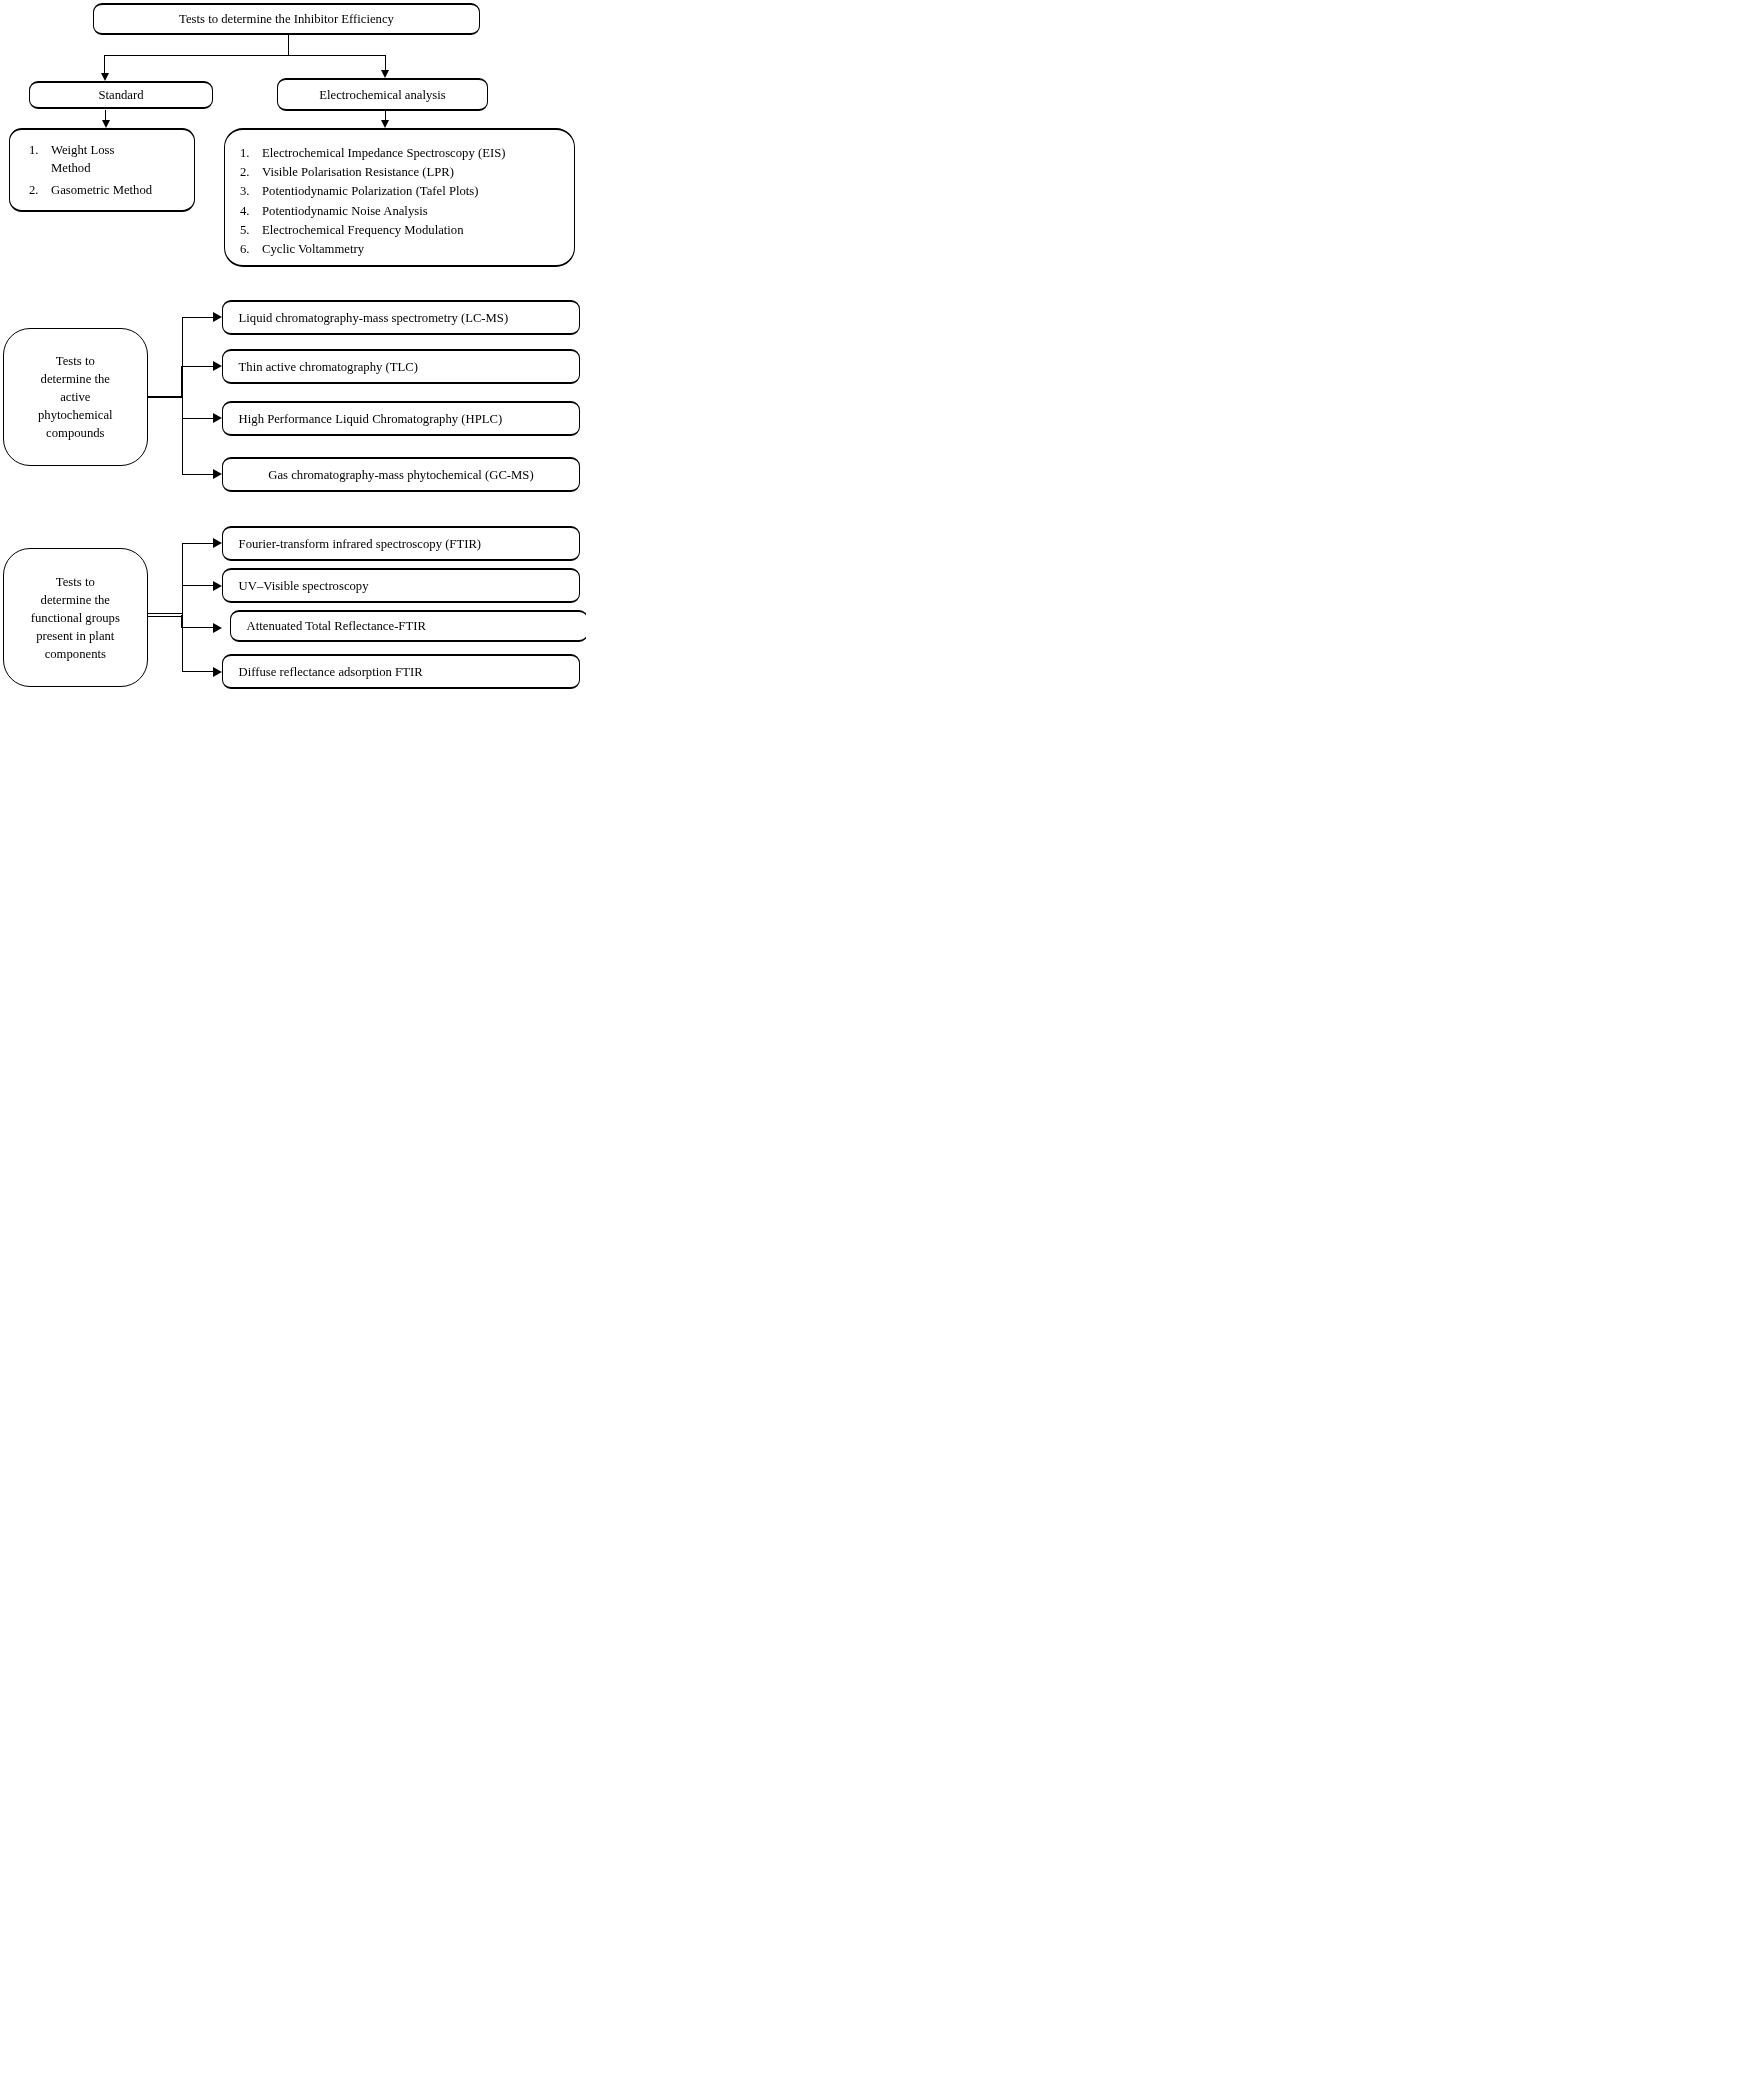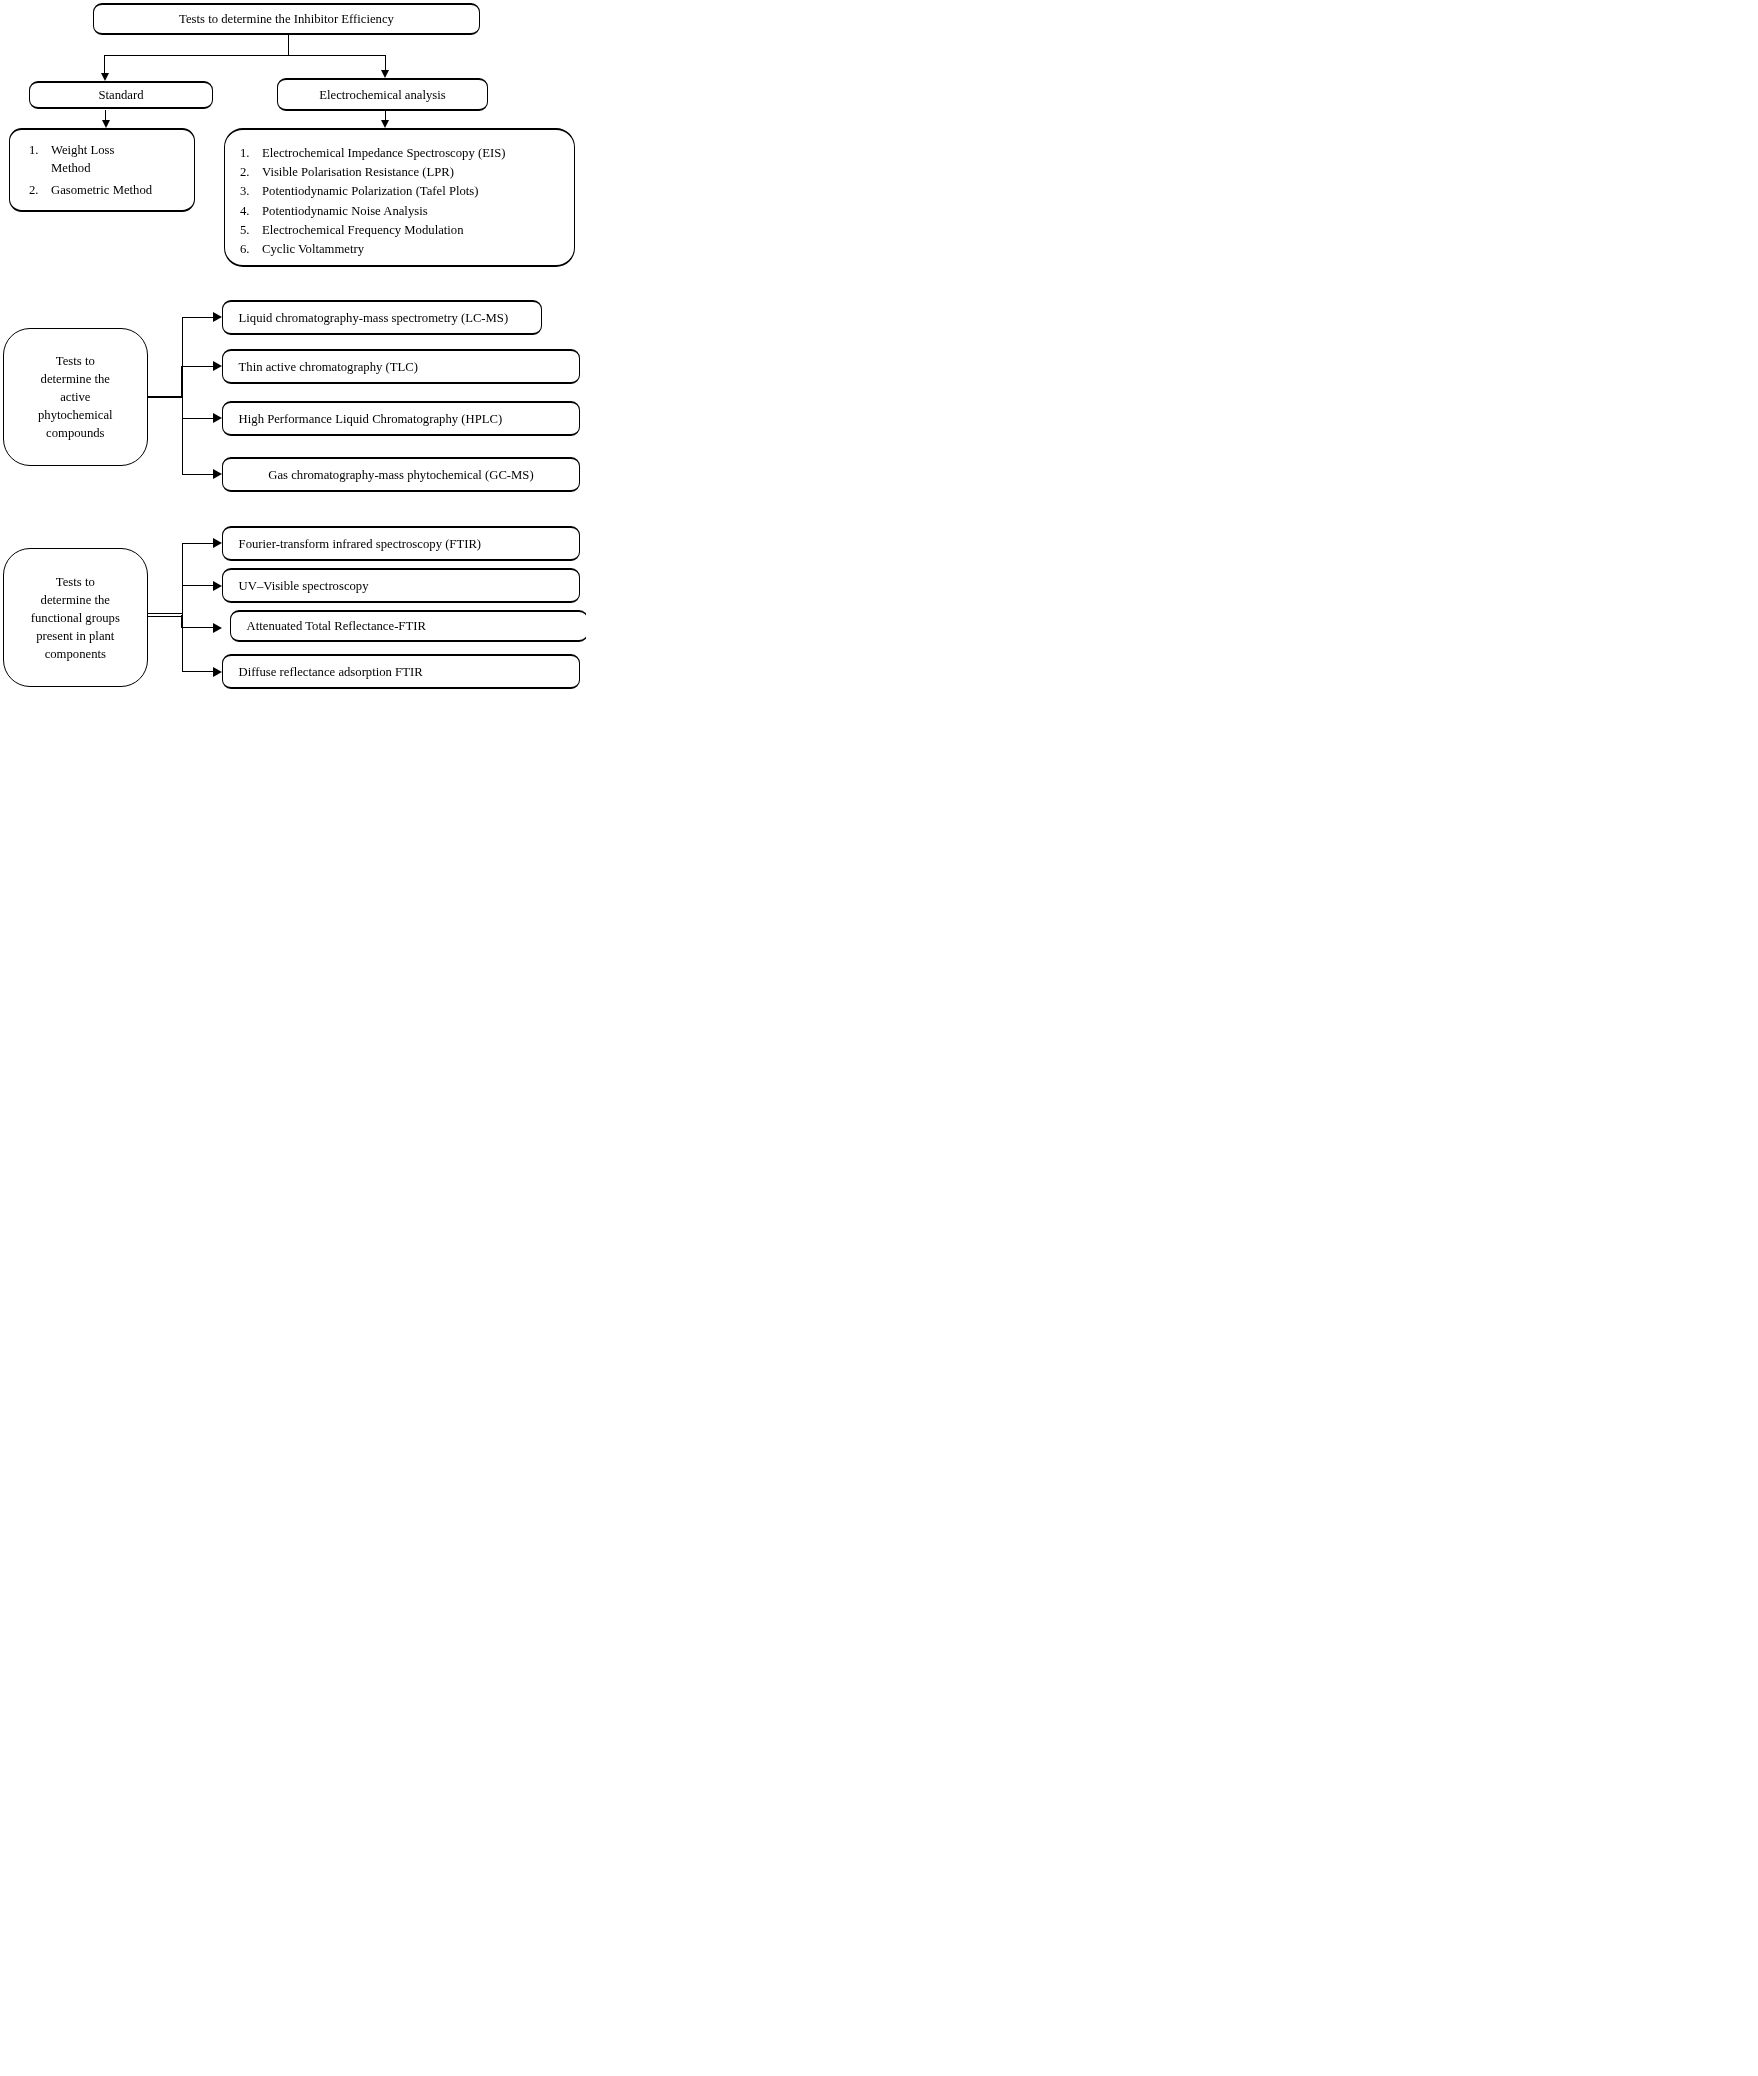--- a/index.html
+++ b/index.html
@@ -187,21 +187,21 @@
 
   <div class="hline" style="left:182px; top:317px; width:32px;"></div>
   <div class="arrow-right" style="left:213px; top:312px;"></div>
   <div class="hline" style="left:182px; top:366px; width:32px;"></div>
   <div class="arrow-right" style="left:213px; top:361px;"></div>
   <div class="hline" style="left:182px; top:418px; width:32px;"></div>
   <div class="arrow-right" style="left:213px; top:413px;"></div>
   <div class="hline" style="left:182px; top:474px; width:32px;"></div>
   <div class="arrow-right" style="left:213px; top:469px;"></div>
 
-  <div class="box rect label-left" style="left:222px; top:300px; width:320px; height:35px;">
+  <div class="box rect label-left" style="left:222px; top:300px; width:358px; height:35px;">
     <span>Liquid chromatography-mass spectrometry (LC-MS)</span>
   </div>
   <div class="box rect label-left" style="left:222px; top:349px; width:358px; height:35px;">
     <span>Thin active chromatography (TLC)</span>
   </div>
   <div class="box rect label-left" style="left:222px; top:401px; width:358px; height:35px;">
     <span>High Performance Liquid Chromatography (HPLC)</span>
   </div>
   <div class="box rect" style="left:222px; top:457px; width:358px; height:35px;">
     <span>Gas chromatography-mass phytochemical (GC-MS)</span>

